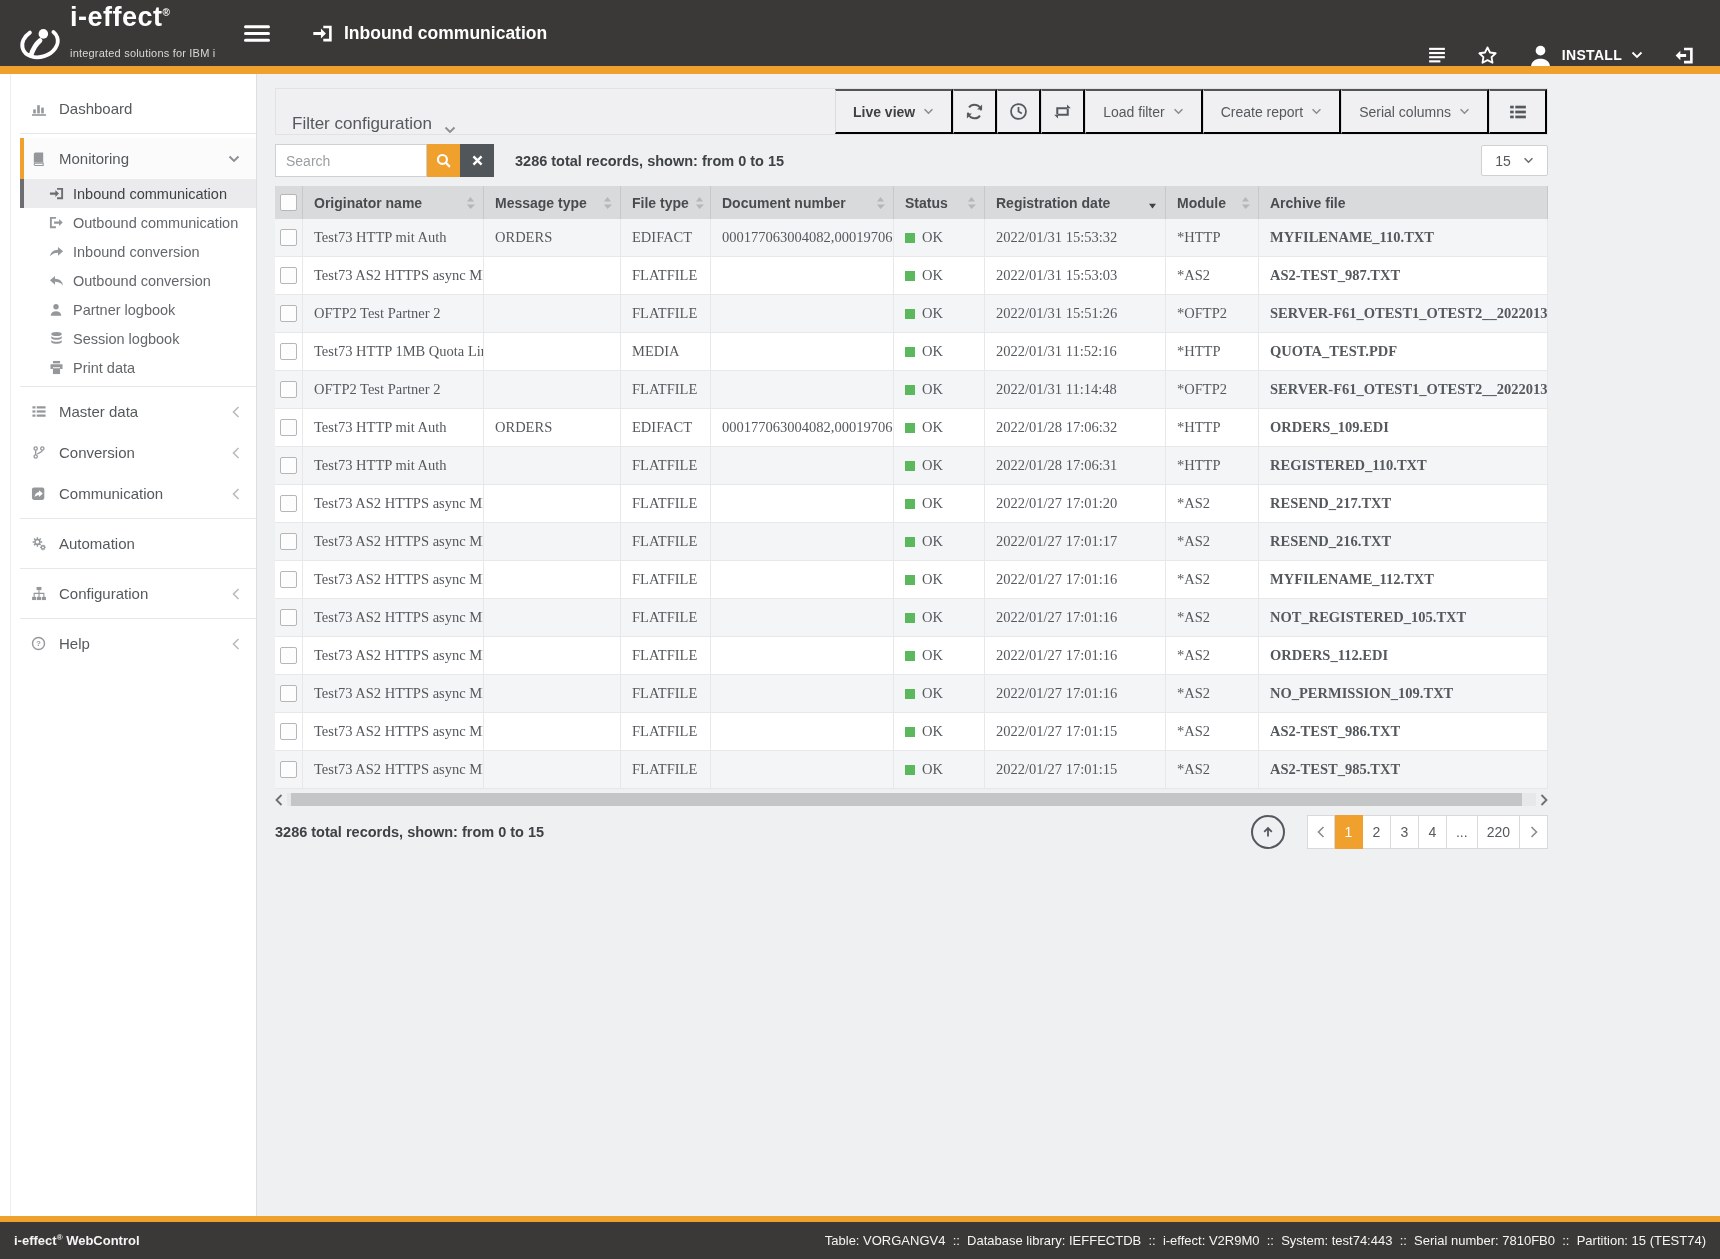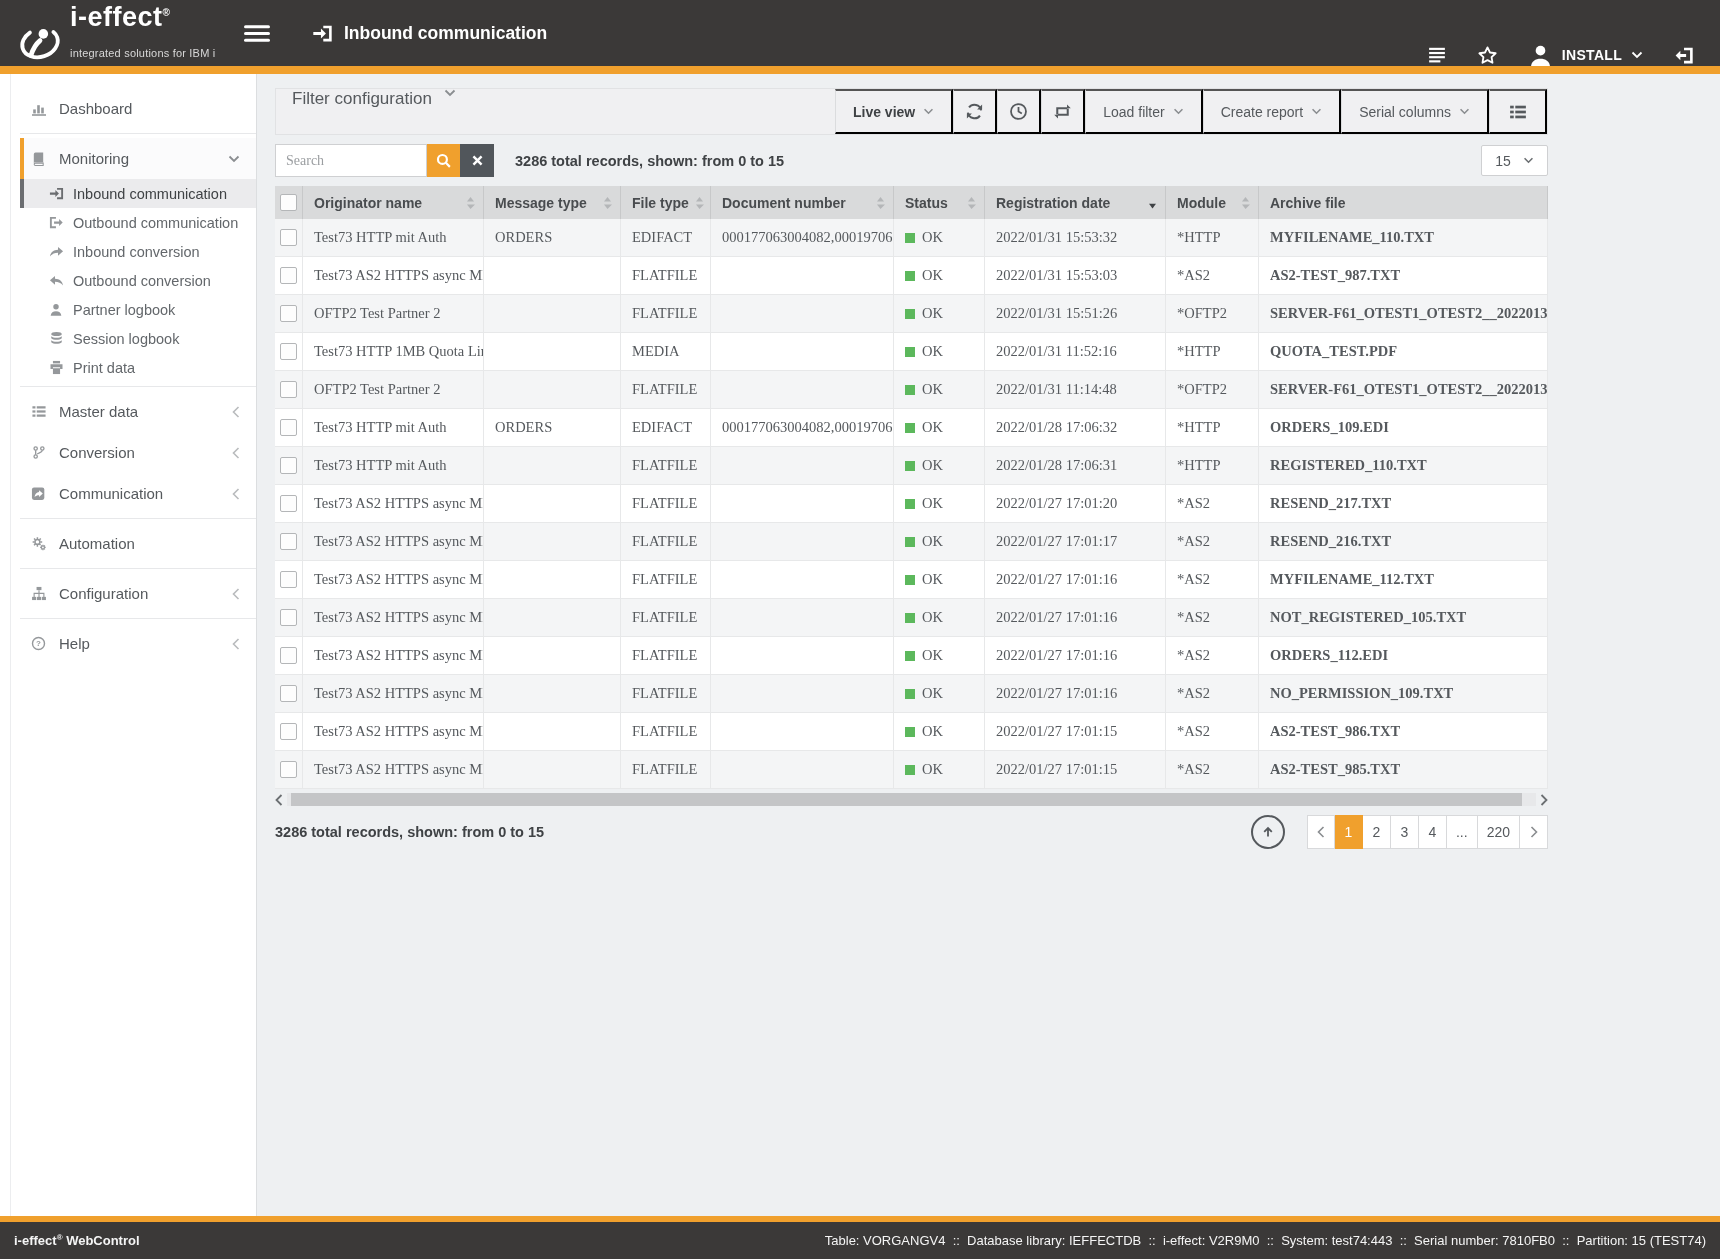--- a/index.html
+++ b/index.html
@@ -42,28 +42,28 @@
   .side-item .s-chev { margin-left:auto; margin-right:16px; color:#b9bbbd; }
   .side-item.accent { border-left:4px solid #f0a02d; padding-left:6px; background:#fbfbfc; }
   .side-item.accent .s-chev { color:#8a8d90; }
   .side-item.active { background:#ebebed; border-left:4px solid #6b6d70; padding-left:24px; color:#3f4245; }
   .side-item.active .s-icon { color:#6b6d70; }
 
   
   .main { position:absolute; left:257px; right:0; top:74px; bottom:43px; padding:14px 172px 0 18px; background:#eef0f2; overflow:hidden; }
 
   .toolbar { height:47px; background:#f0f0f2; border:1px solid #e1e2e4; display:flex; align-items:stretch; }
-  .tb-filter { flex:1; display:flex; align-items:flex-start; gap:12px; padding-left:16px; font-size:17px; color:#55595d; cursor:pointer; }
+  .tb-filter { flex:1; display:flex; align-items:flex-end; gap:12px; padding-left:16px; font-size:17px; color:#55595d; cursor:pointer; }
   .tb-btn { border-left:1px solid #dbdcde; display:flex; align-items:center; justify-content:center; gap:8px; padding:0 17px; font-size:14px; color:#55595d; cursor:pointer; background:none; }
   .tb-btn.bold { font-weight:bold; color:#3f4245; }
   .tb-btn.icon-only { padding:0; width:44px; color:#55595d; }
   .tb-btn .chev { color:#8a8d90; }
 
   .search-row { margin-top:9px; display:flex; align-items:center; height:33px; }
-  .search-input { width:152px; height:33px; border:1px solid #cfd0d2; padding:0 10px; font-size:14px; color:#55595d; font-family:Liberation Serif, serif; outline:none; }
+  .search-input { width:152px; height:33px; border:1px solid #cfd0d2; padding:0 10px; font-size:14px; color:#55595d; font-family:Liberation Sans, sans-serif; outline:none; }
   .search-input::placeholder { color:#9b9ea1; }
   .btn-search { width:33px; height:33px; background:#f0a02d; border:none; display:flex; align-items:center; justify-content:center; cursor:pointer; }
   .btn-clear { width:34px; height:33px; background:#51565b; border:none; display:flex; align-items:center; justify-content:center; cursor:pointer; }
   .summary { margin-left:21px; font-weight:bold; font-size:14.5px; color:#3f4245; }
   .page-size { margin-left:auto; width:67px; height:31px; background:#fff; border:1px solid #cfd0d2; border-radius:2px; display:flex; align-items:center; justify-content:center; gap:12px; font-size:14px; color:#55595d; cursor:pointer; }
   .page-size .chev { color:#6b6f72; }
 
   
   .grid-table { margin-top:9px; }
   .t-head, .t-row { display:grid; grid-template-columns:28px 181px 137px 90px 183px 91px 181px 93px minmax(0,1fr); }

